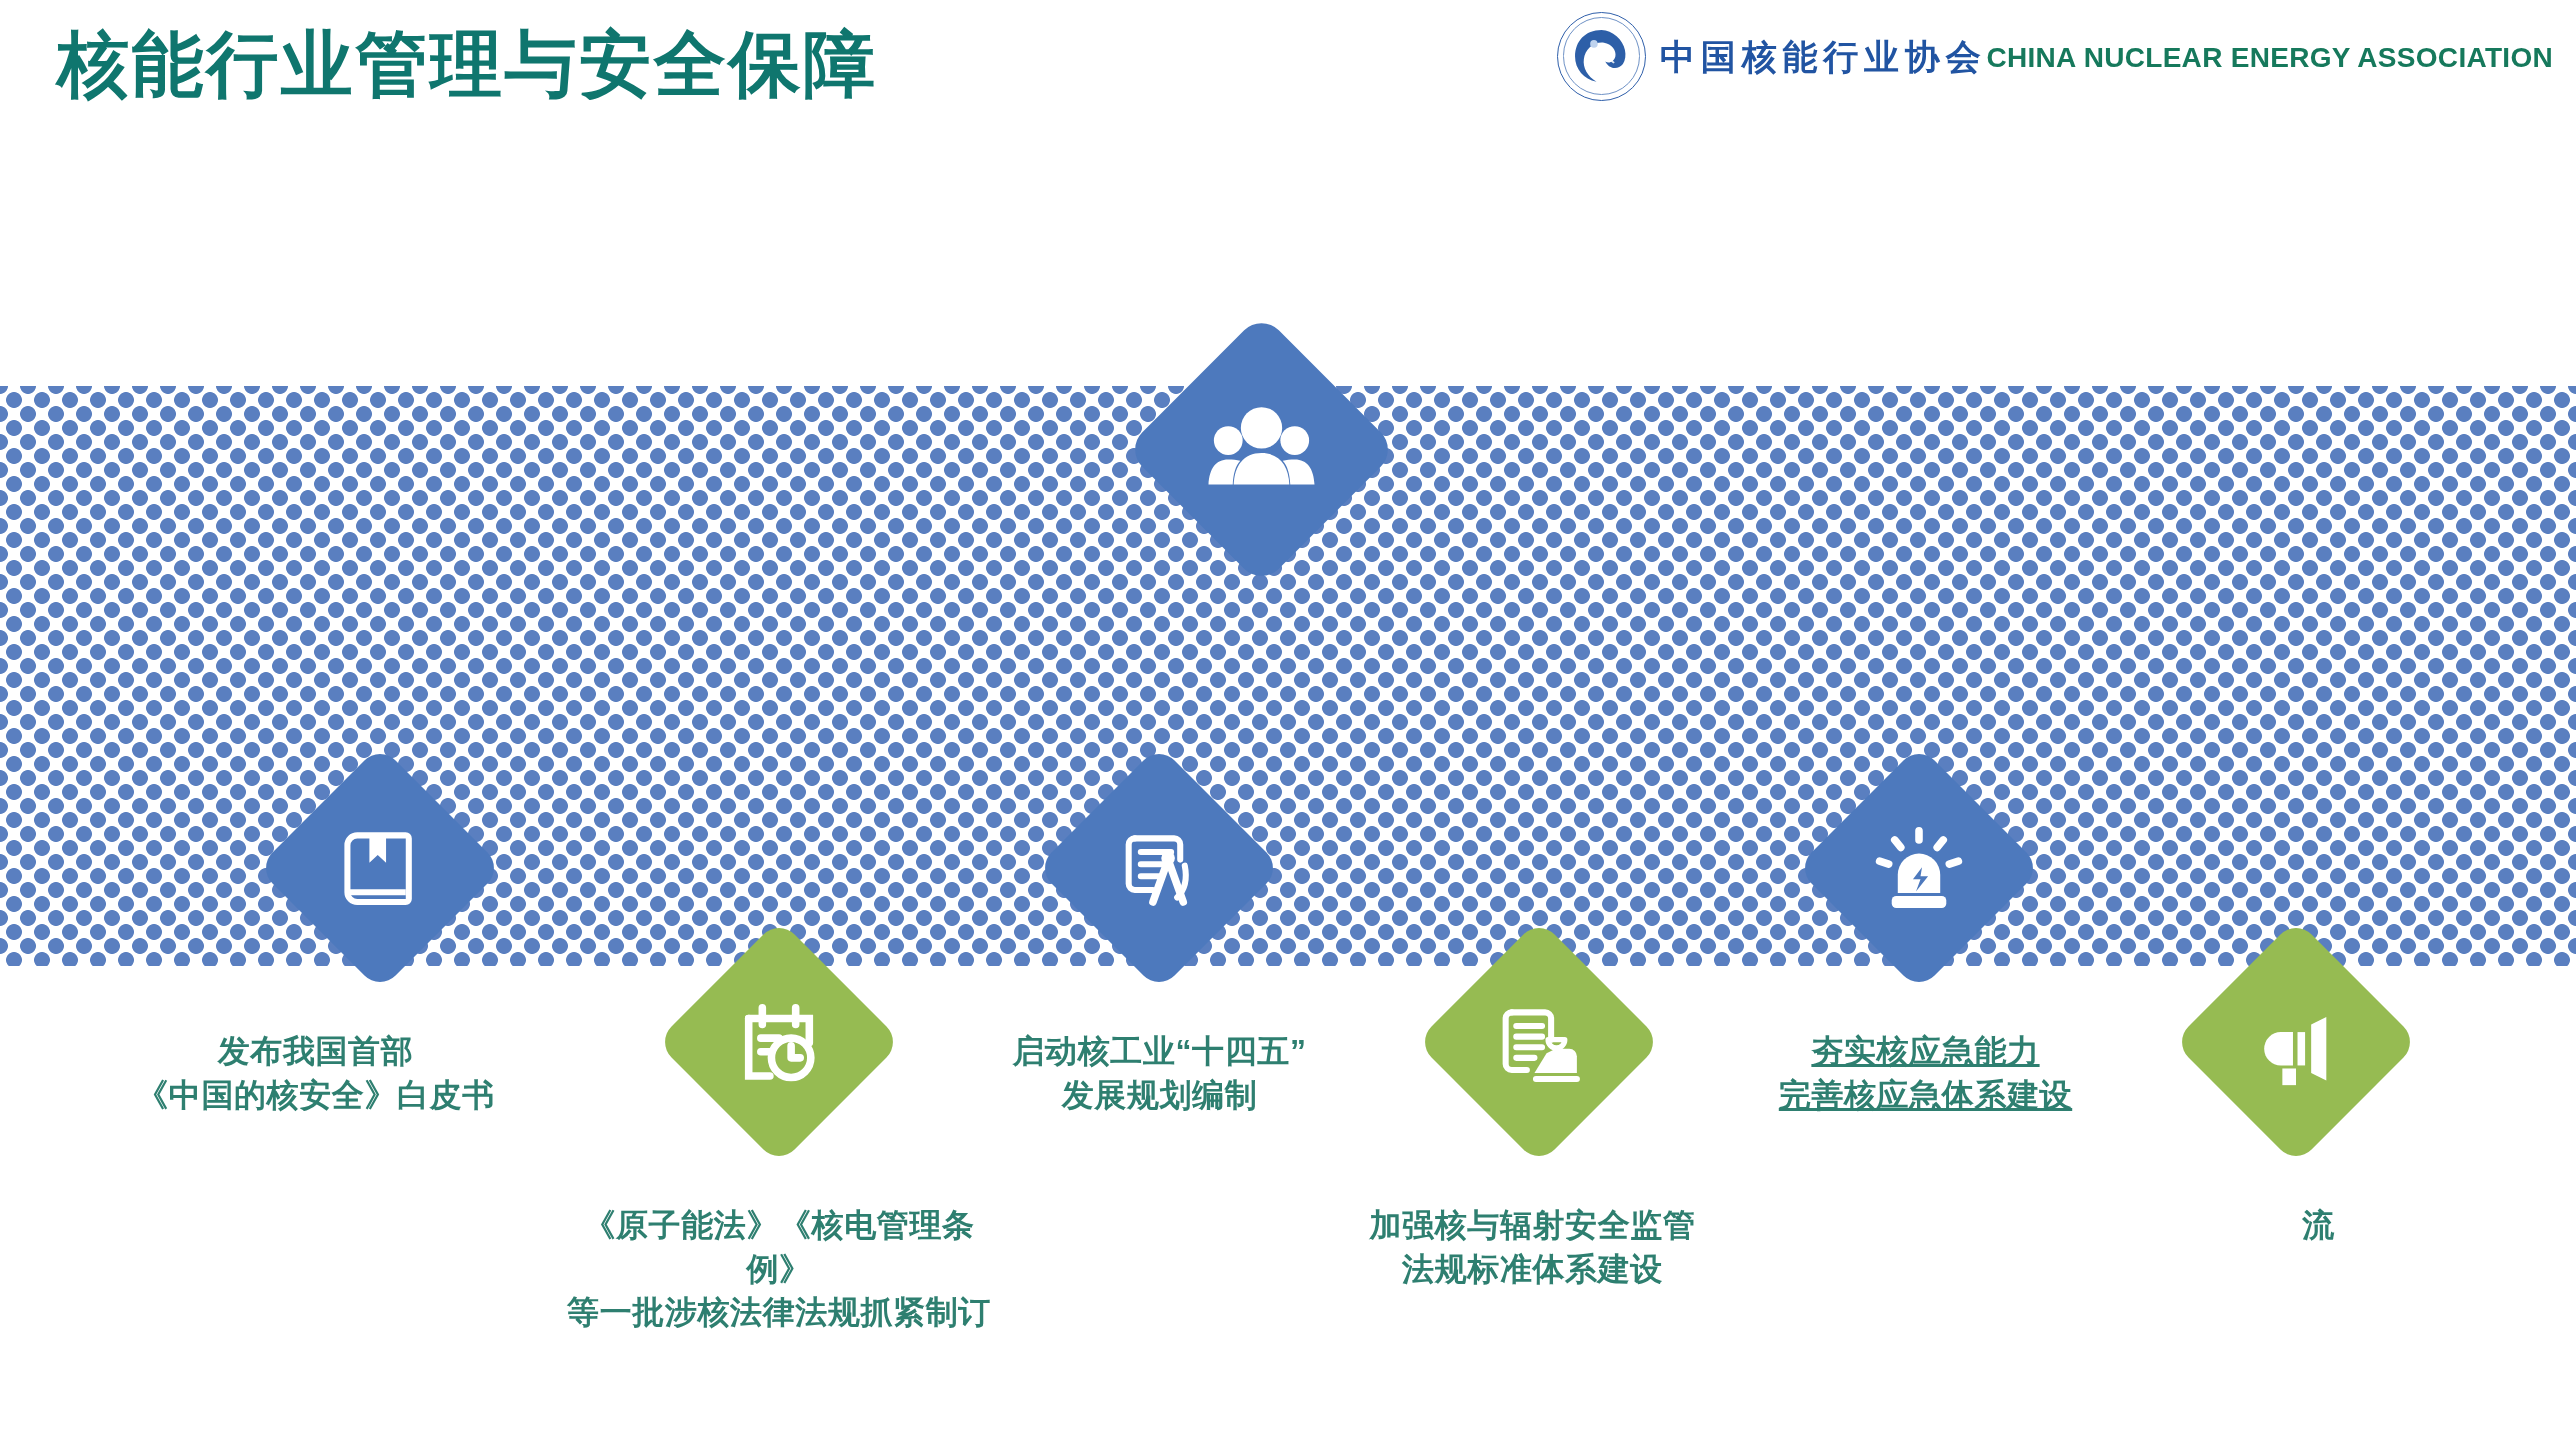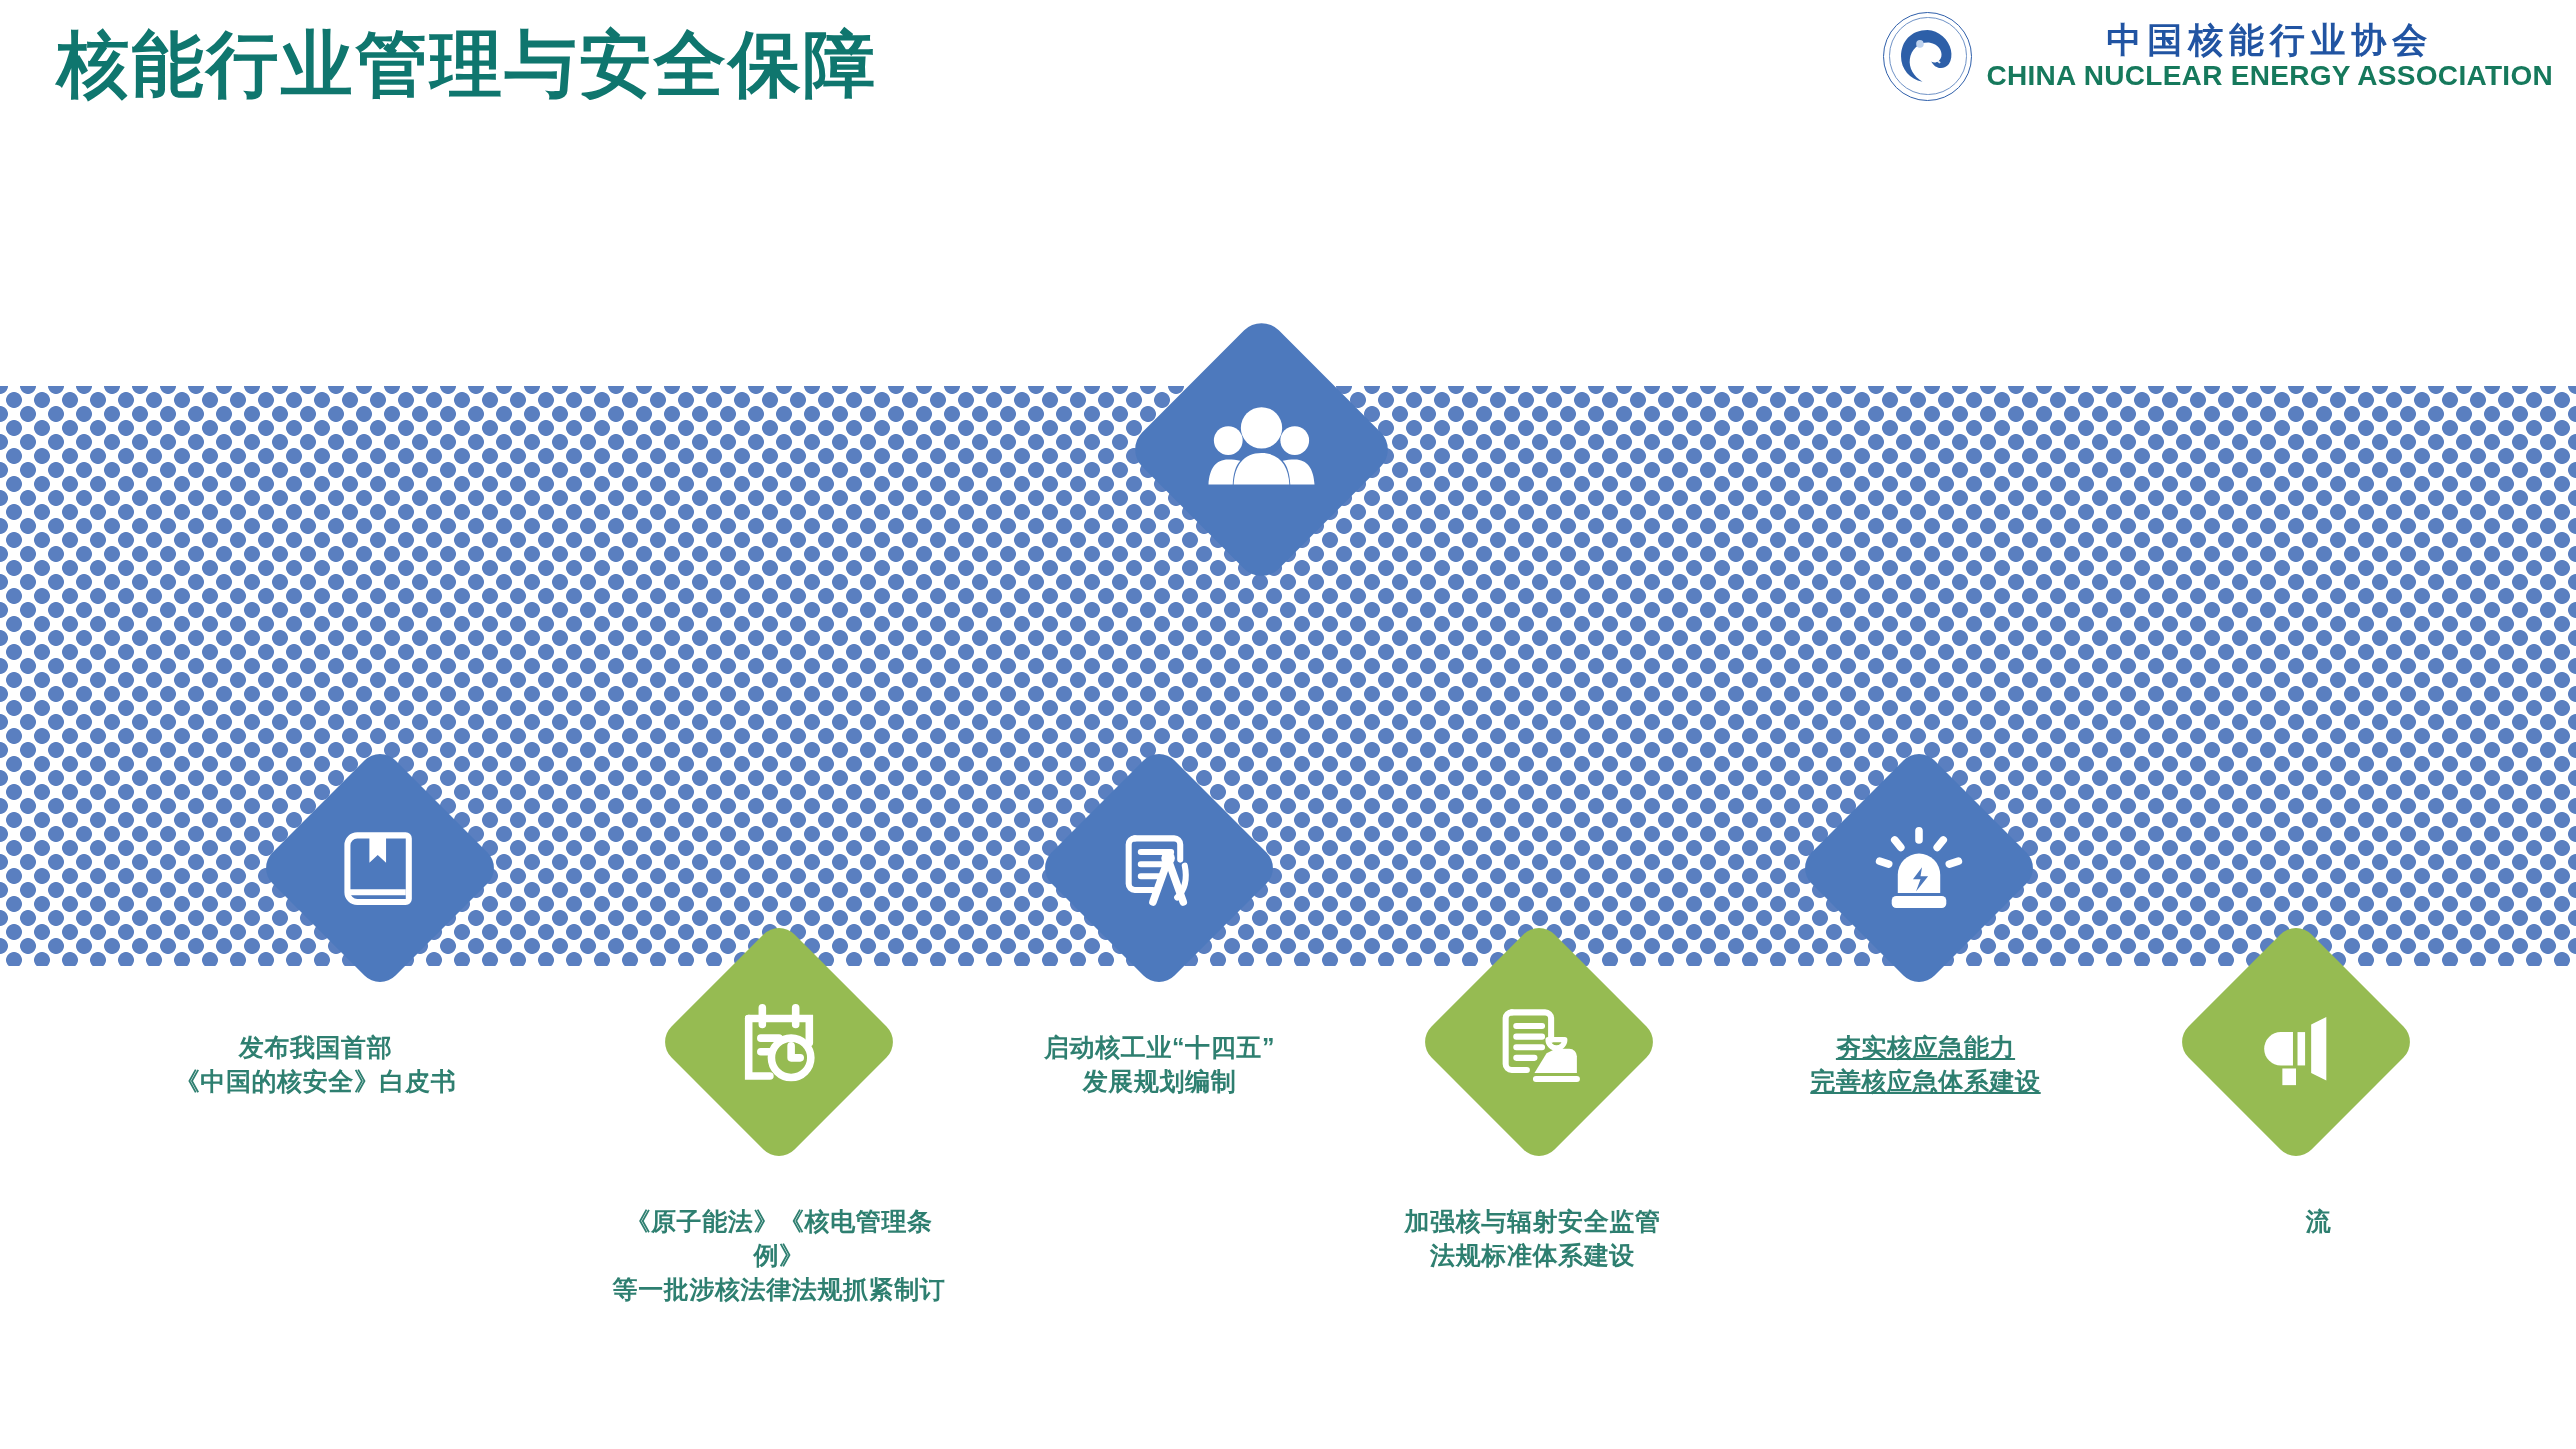--- a/index.html
+++ b/index.html
@@ -59,24 +59,22 @@
     border-radius: 50%;
     border: 1.3px solid #6f92c6;
     box-sizing: border-box;
   }
   .logo-mark .swoosh {
     position: absolute;
     inset: 13px;
   }
   .logo-text {
     display: flex;
-    flex-direction: column;
     justify-content: center;
     line-height: 1;
-    align-items: center;
   }
   .logo-cn {
     font-size: 35px;
     font-weight: bold;
     color: #2154a2;
     letter-spacing: 5.8px;
     white-space: nowrap;
   }
   .logo-en {
     margin-top: 5.8px;
@@ -126,21 +124,21 @@
     width: 193px;
     height: 193px;
     border-radius: 24.5px;
   }
   .diamond.hero > .glyph { width: 115px; height: 115px; }
 
   
   .caption {
     position: absolute;
     color: #2e7f70;
-    font-size: 25px;
+    font-size: 32px;
     font-weight: bold;
     line-height: 1.36;
     text-align: center;
     letter-spacing: 0.6px;
   }
 </style>
 </head>
 <body>
 
 <div id="slide">

